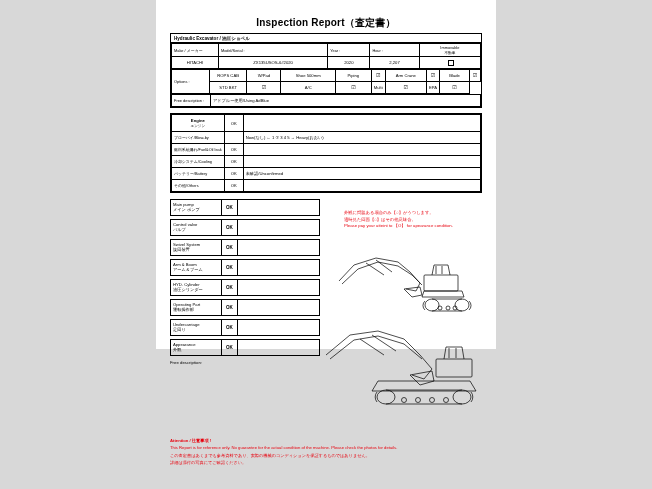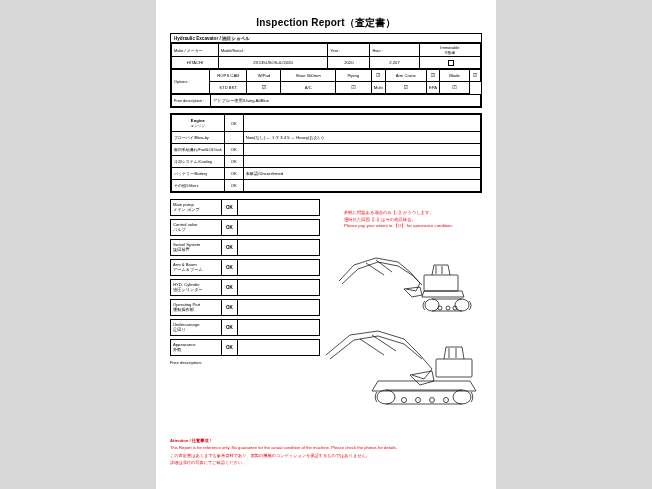--- a/index.html
+++ b/index.html
@@ -3,21 +3,21 @@
 <meta charset="utf-8">
 <style>
   html,body{margin:0;padding:0;}
   body{
     width:652px;height:489px;
     background:#d8d8d8;
     font-family:"Liberation Sans", sans-serif;
     overflow:hidden;
   }
   .page{
-    position:absolute;left:156px;top:0;width:340px;height:489px;
+    position:absolute;left:156px;top:0;width:340px;height:349px;
     background:#ffffff;
   }
   .title{
     text-align:center;font-size:10px;font-weight:bold;color:#000;
     padding-top:16px;letter-spacing:.2px;
   }
   .sheet{
     position:absolute;left:14px;top:33px;width:312px;
   }
   .bx{box-sizing:border-box;}

